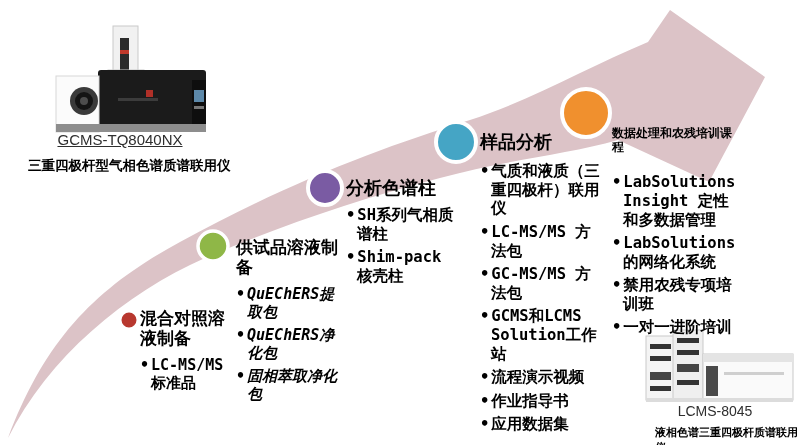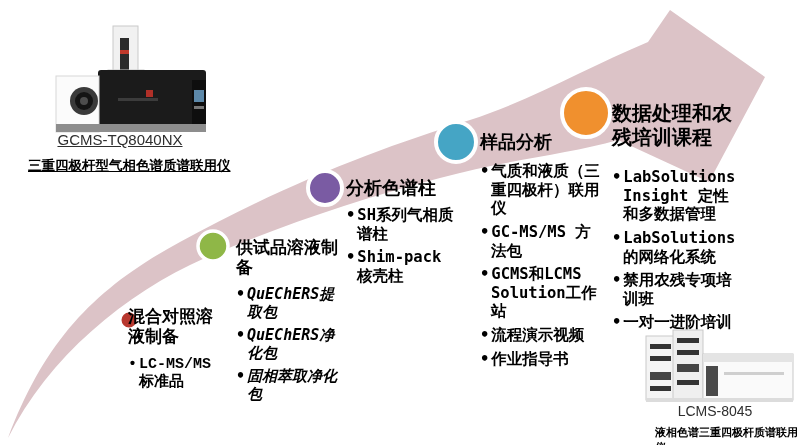--- a/index.html
+++ b/index.html
@@ -14,26 +14,26 @@
   .stage-items li{padding-left:11px;text-indent:-11px;line-height:1.2;margin:0 0 5px 0;}
   .stage-items li::before{content:"\2022";margin-right:2px;}
   .s1 .stage-title{font-size:17px;}
   .s1 .stage-items{font-size:15px;}
   .s2 .stage-title{font-size:17px;}
   .s2 .stage-items{font-size:15px;font-style:italic;}
   .s3 .stage-title{font-size:18px;}
   .s3 .stage-items{font-size:15.5px;}
   .s4 .stage-title{font-size:18px;}
   .s4 .stage-items{font-size:15.5px;}
-  .s5 .stage-title{font-size:20px;}
+  .s5 .stage-title{font-size:12px;margin-top:24px;}
   .s5 .stage-items{font-size:15.5px;line-height:1.25;}
   .product-model{position:absolute;color:#2e2e2e;font-family:"Liberation Sans","DejaVu Sans",sans-serif;}
   .product-desc{position:absolute;color:#000;font-weight:bold;}
   #gcms-model{left:30px;top:131px;width:180px;text-align:center;font-size:15px;text-decoration:underline;}
-  #gcms-desc{left:28px;top:157px;font-size:13.5px;text-decoration:underline;}
+  #gcms-desc{left:28px;top:157px;font-size:13.5px;}
   #lcms-model{left:640px;top:403px;width:150px;text-align:center;font-size:14px;}
   #lcms-desc{left:655px;top:425px;font-size:11px;}
 </style>
 </head>
 <body>
 
 <div id="canvas">
 
   <svg id="artwork" viewBox="0 0 800 445">
 
@@ -85,21 +85,21 @@
       <rect x="677" y="364" width="22" height="8" fill="#444"></rect>
       <rect x="677" y="380" width="22" height="5" fill="#333"></rect>
       <rect x="703" y="354" width="90" height="46" fill="#fafafa" stroke="#c9c9c9" stroke-width="1"></rect>
       <rect x="703" y="354" width="90" height="8" fill="#e4e4e4"></rect>
       <rect x="706" y="366" width="12" height="30" fill="#4a4a4a"></rect>
       <rect x="724" y="372" width="60" height="3" fill="#cfcfcf"></rect>
       <rect x="646" y="398" width="147" height="4" fill="#dcdcdc"></rect>
     </g>
   </svg>
 
-  <div class="stage s1" style="left:128px;top:308px;width:96px;font-family:Liberation Mono, monospace;">
+  <div class="stage s1" style="left:140px;top:308px;width:96px;">
     <div class="stage-title">混合对照溶液制备</div>
     <ul class="stage-items">
       <li>LC-MS/MS 标准品</li>
     </ul>
   </div>
 
   <div class="stage s2" style="left:236px;top:237px;width:104px;">
     <div class="stage-title">供试品溶液制备</div>
     <ul class="stage-items">
       <li>QuEChERS提取包</li>
@@ -113,24 +113,26 @@
     <ul class="stage-items">
       <li>SH系列气相质谱柱</li>
       <li>Shim-pack 核壳柱</li>
     </ul>
   </div>
 
   <div class="stage s4" style="left:480px;top:131px;width:122px;">
     <div class="stage-title">样品分析</div>
     <ul class="stage-items" style="margin-top:10px;">
       <li>气质和液质（三重四极杆）联用仪</li>
+      <li>LC-MS/MS 方法包</li>
       <li>GC-MS/MS 方法包</li>
       <li>GCMS和LCMS Solution工作站</li>
       <li>流程演示视频</li>
       <li>作业指导书</li>
+      <li>应用数据集</li>
     </ul>
   </div>
 
   <div class="stage s5" style="left:612px;top:102px;width:124px;">
     <div class="stage-title">数据处理和农残培训课程</div>
     <ul class="stage-items" style="margin-top:19px;">
       <li>LabSolutions Insight 定性和多数据管理</li>
       <li>LabSolutions 的网络化系统</li>
       <li>禁用农残专项培训班</li>
       <li>一对一进阶培训</li>

